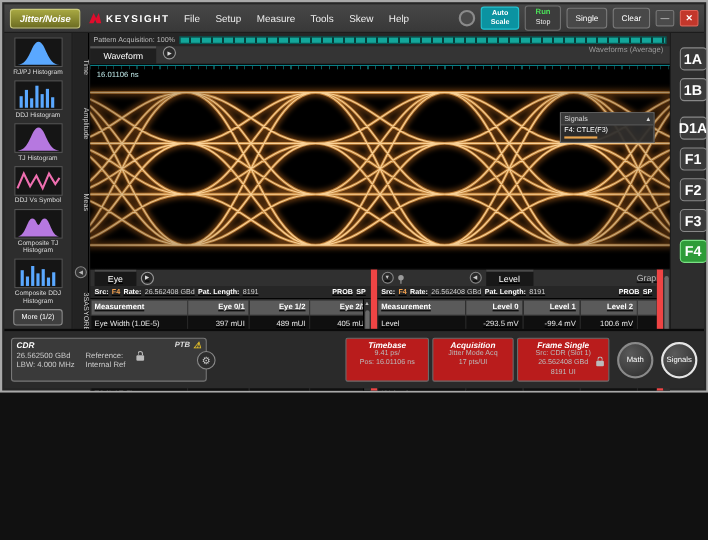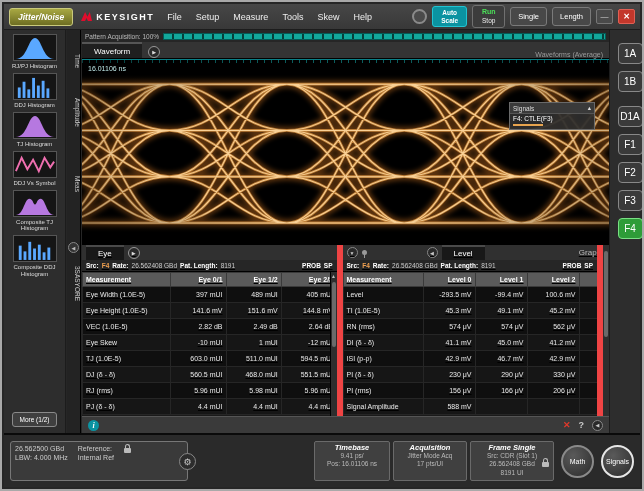--- a/index.html
+++ b/index.html
@@ -1,17 +1,17 @@
 <!DOCTYPE html>
 <html><head>
 <meta charset="utf-8">
 <style>
   html,body{margin:0;padding:0;background:#111;}
   *{box-sizing:border-box;font-family:"Liberation Sans",sans-serif;}
-  .app{position:relative;width:644px;height:491px;background:#262626;border:2px solid #a9a9a9;overflow:hidden;}
+  .app{position:relative;width:644px;height:357px;background:#262626;border:2px solid #a9a9a9;overflow:hidden;}
   
   .topbar{position:absolute;left:2px;top:2px;right:2px;height:26px;background:linear-gradient(#474747,#383838);display:flex;align-items:center;gap:7px;padding:0 5px;border-bottom:1px solid #1c1c1c;}
   .mode-btn{font-size:8.5px;font-weight:bold;font-style:italic;color:#fff;background:linear-gradient(#a8a842,#6d6d22);border:1px solid #c9c97c;border-radius:3px;padding:3px 8px;white-space:nowrap;}
   .brand{display:flex;align-items:center;gap:3px;}
   .brand-text{color:#fff;font-weight:bold;font-size:9px;letter-spacing:1.5px;}
   .menus{display:flex;gap:2px;}
   .menu{color:#eee;font-size:9px;padding:3px 6px;}
   .tb-right{margin-left:auto;display:flex;align-items:center;gap:5px;}
   .tb-circle{width:15px;height:15px;border-radius:50%;background:#4a4a4a;border:2px solid #8a8a8a;}
   .autoscale{width:35px;display:flex;flex-direction:column;align-items:center;background:#0b93a1;border:1px solid #22c4d2;border-radius:3px;color:#fff;font-size:6.5px;font-weight:bold;line-height:1.2;padding:2px 0;}
@@ -29,40 +29,40 @@
   .more-btn{margin-top:auto;margin-bottom:6px;font-size:6.5px;color:#fff;background:#3f3f3f;border:1px solid #8a8a8a;border-radius:3px;padding:3px 7px;}
   
   .catstrip{position:absolute;left:65px;top:28px;width:14px;bottom:56px;background:#232323;border-right:1px solid #000;}
   .cat{position:absolute;left:0;width:14px;writing-mode:vertical-rl;font-size:6.5px;color:#ccc;text-align:center;}
   .cat-circle{position:absolute;left:1px;width:11px;height:11px;border-radius:50%;border:1px solid #888;color:#bbb;font-size:5px;display:flex;align-items:center;justify-content:center;background:#333;}
   
   .main{position:absolute;left:80px;top:28px;right:33px;bottom:56px;}
   .progress-row{height:12px;display:flex;align-items:center;gap:4px;padding:1px 3px;}
   .progress-label{font-size:6.5px;color:#bbb;white-space:nowrap;}
   .progress-bar{flex:1;height:7px;border:1px solid #055a55;background:repeating-linear-gradient(90deg,#12a79b 0px,#12a79b 8px,#063f3b 8px,#063f3b 10px);}
-  .tabrow{height:17px;background:#343434;display:flex;align-items:flex-end;border-bottom:1px solid #000;}
+  .tabrow{height:17px;background:#343434;display:flex;align-items:flex-start;border-bottom:1px solid #000;}
   .wave-tab{height:100%;padding:0 12px;background:#1f1f1f;color:#fff;font-size:8px;display:flex;align-items:center;border-top:2px solid #555;}
   .play-circle{width:12px;height:12px;border-radius:50%;border:1px solid #999;color:#ddd;font-size:5px;display:flex;align-items:center;justify-content:center;margin-left:6px;background:#2a2a2a;}
   .wave-mode{margin-left:auto;font-size:7px;color:#9a9a9a;padding-right:6px;}
   
   .eye{position:relative;height:185px;background:#000;border-top:1px solid #0a7f86;overflow:hidden;}
   .eye svg{position:absolute;inset:0;width:100%;height:100%;}
   .eye-glow{fill:none;stroke:#b3641c;stroke-width:7;opacity:.5;filter:blur(2.5px);}
   .eye-mid{fill:none;stroke:#e29a46;stroke-width:2.6;opacity:.75;}
   .eye-core{fill:none;stroke:#ffd9a0;stroke-width:1;opacity:.9;}
   .ruler{position:absolute;top:0;left:0;right:0;height:3px;background:repeating-linear-gradient(90deg,#0d6e6e 0 1px,transparent 1px 7px);}
   .vignette{position:absolute;inset:0;background:radial-gradient(ellipse at center,transparent 55%,rgba(0,0,0,.45));pointer-events:none;}
   .timestamp{position:absolute;left:6px;top:5px;font-size:7px;color:#bfe8e8;}
   .signals-box{position:absolute;right:14px;top:42px;width:86px;background:rgba(45,45,45,.93);border:1px solid #6a6a6a;font-size:6.5px;color:#ddd;z-index:3;}
   .signals-head{display:flex;justify-content:space-between;align-items:center;padding:1px 3px;background:#3a3a3a;border-bottom:1px solid #555;}
   .signals-entry{padding:1px 3px 0 3px;color:#fff;white-space:nowrap;}
   .swatch{height:2px;width:30px;background:#e8a44e;margin:2px 0 3px 3px;}
   
   .fcol{position:absolute;right:2px;top:28px;width:31px;bottom:56px;background:#2d2d2d;display:flex;flex-direction:column;align-items:center;padding-top:13px;border-left:1px solid #1c1c1c;}
-  .fbtn{width:25px;height:21px;margin-bottom:7px;display:flex;align-items:center;justify-content:center;font-size:10px;font-weight:normal;color:#fff;background:#3a3a3a;border:1px solid #888;border-radius:4px;margin-left:10px;}
+  .fbtn{width:25px;height:21px;margin-bottom:7px;display:flex;align-items:center;justify-content:center;font-size:13px;font-weight:bold;color:#fff;background:#3a3a3a;border:1px solid #888;border-radius:4px;margin-left:10px;}
   .fbtn.gap{margin-top:7px;}
   .fbtn.active{background:#2e9c38;border-color:#7ae084;}
   
   .tables{display:flex;height:172px;border-top:1px solid #000;background:#1a1a1a;}
   .panel{width:262px;position:relative;overflow:hidden;border-right:6px solid #ef4444;text-decoration:underline;}
   .ptabs{height:15px;background:#303030;display:flex;align-items:center;gap:4px;padding:0 4px;}
   .ptab{height:15px;display:flex;align-items:center;padding:0 12px;background:#181818;color:#fff;font-size:8px;border-top:2px solid #4a4a4a;}
   .circ-sm{width:11px;height:11px;border-radius:50%;border:1px solid #888;font-size:5px;color:#ccc;display:flex;align-items:center;justify-content:center;background:#2a2a2a;flex:0 0 auto;}
   .pin{width:5px;height:5px;border-radius:50%;background:#9a9a9a;position:relative;flex:0 0 auto;}
   .pin:after{content:"";position:absolute;left:2px;top:4px;width:1px;height:4px;background:#9a9a9a;}
@@ -104,21 +104,21 @@
   .cdr-panel{width:178px;height:40px;border:1px solid #777;border-radius:3px;background:#3a3a3a;position:relative;padding:1px 4px;}
   .cdr-head{display:flex;align-items:center;font-size:7.5px;}
   .cdr-title{color:#fff;font-weight:bold;font-style:italic;}
   .cdr-right{margin-left:auto;display:flex;align-items:center;gap:3px;color:#ddd;font-size:7px;font-weight:bold;font-style:italic;}
   .warn{color:#e8c227;font-size:8px;}
   .cdr-body{display:flex;gap:10px;font-size:7px;color:#ccc;line-height:1.3;margin-top:1px;}
   .lock{width:7px;height:5px;background:#bbb;position:relative;border-radius:1px;margin-top:4px;}
   .lock:before{content:"";position:absolute;left:1px;top:-4px;width:3px;height:3px;border:1px solid #bbb;border-bottom:none;border-radius:3px 3px 0 0;}
   .gear-circ{position:absolute;right:-9px;top:11px;width:17px;height:17px;border-radius:50%;background:#2d2d2d;border:1px solid #888;color:#ccc;font-size:9px;display:flex;align-items:center;justify-content:center;z-index:2;}
   .sgroup{display:flex;gap:3px;margin-left:auto;}
-  .spanel{height:40px;border:1px solid #6a6a6a;border-radius:2px;background:#404040;text-align:center;padding:1px 2px;position:relative;}
+  .spanel{height:40px;border:1px solid #6a6a6a;border-radius:2px;background:#b91c1c;text-align:center;padding:1px 2px;position:relative;}
   .spanel .sh{font-size:7.5px;font-style:italic;font-weight:bold;color:#fff;line-height:1.2;}
   .spanel .sl{font-size:6.5px;color:#bbb;line-height:1.3;white-space:nowrap;}
   .w-tb{width:76px;} .w-acq{width:74px;} .w-ft{width:84px;}
   .circlebtn{width:33px;height:33px;border-radius:50%;background:radial-gradient(circle at 35% 30%,#5a5a5a,#2c2c2c);border:2px solid #8a8a8a;color:#fff;font-size:7px;display:flex;align-items:center;justify-content:center;flex:0 0 auto;}
   .circlebtn.on{border-color:#e6e6e6;}
 </style>
 </head>
 <body>
 
 <div class="app">
@@ -143,21 +143,21 @@
       <div class="tb-circle"></div>
       <div class="autoscale">
         <span>Auto</span>
         <span>Scale</span>
       </div>
       <div class="runstop">
         <span class="run">Run</span>
         <span class="stop">Stop</span>
       </div>
       <div class="tbbtn">Single</div>
-      <div class="tbbtn">Length</div>
+      <div class="tbbtn">Clear</div>
       <div class="winbtn">—</div>
       <div class="winbtn close">✕</div>
     </div>
   </div>
 
   <div class="sidebar">
     <div class="side-item">
       <div class="thumb">
         <svg width="42" height="25" viewBox="0 0 44 26">
             <path d="M2 25 C14 25 15 3 22 3 C29 3 30 25 42 25 Z" fill="#5aa8ff"></path>
@@ -461,20 +461,27 @@
     <div class="fbtn gap">D1A</div>
     <div class="fbtn">F1</div>
     <div class="fbtn">F2</div>
     <div class="fbtn">F3</div>
     <div class="fbtn active">F4</div>
   </div>
 
   <div class="bottombar">
 
     <div class="cdr-panel">
+      <div class="cdr-head">
+        <span class="cdr-title">CDR</span>
+        <span class="cdr-right">
+          <span>PTB</span>
+          <span class="warn">⚠</span>
+        </span>
+      </div>
       <div class="cdr-body">
         <div>
           <div>26.562500 GBd</div>
           <div>LBW: 4.000 MHz</div>
         </div>
         <div>
           <div>Reference:</div>
           <div>Internal Ref</div>
         </div>
         <div class="lock"></div>

